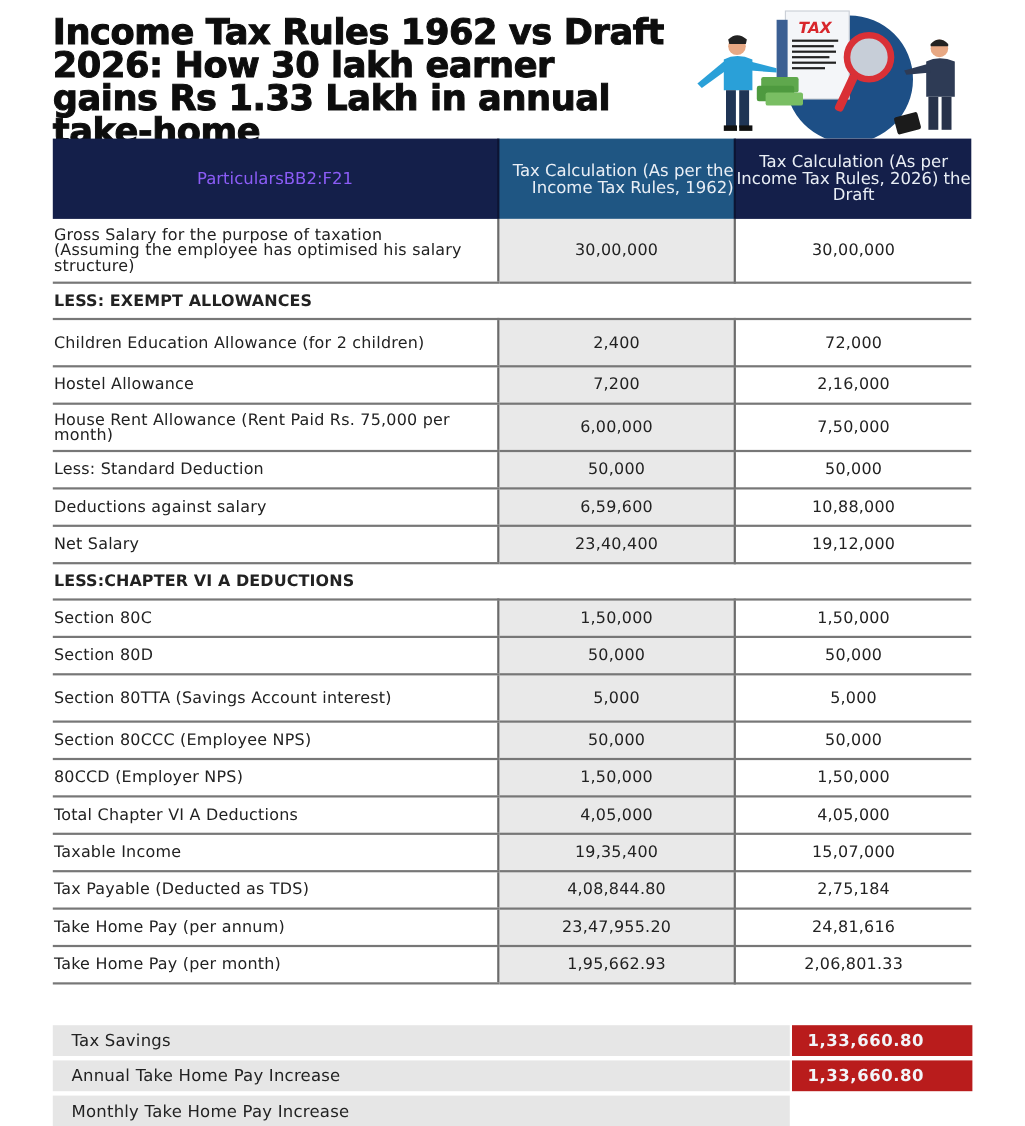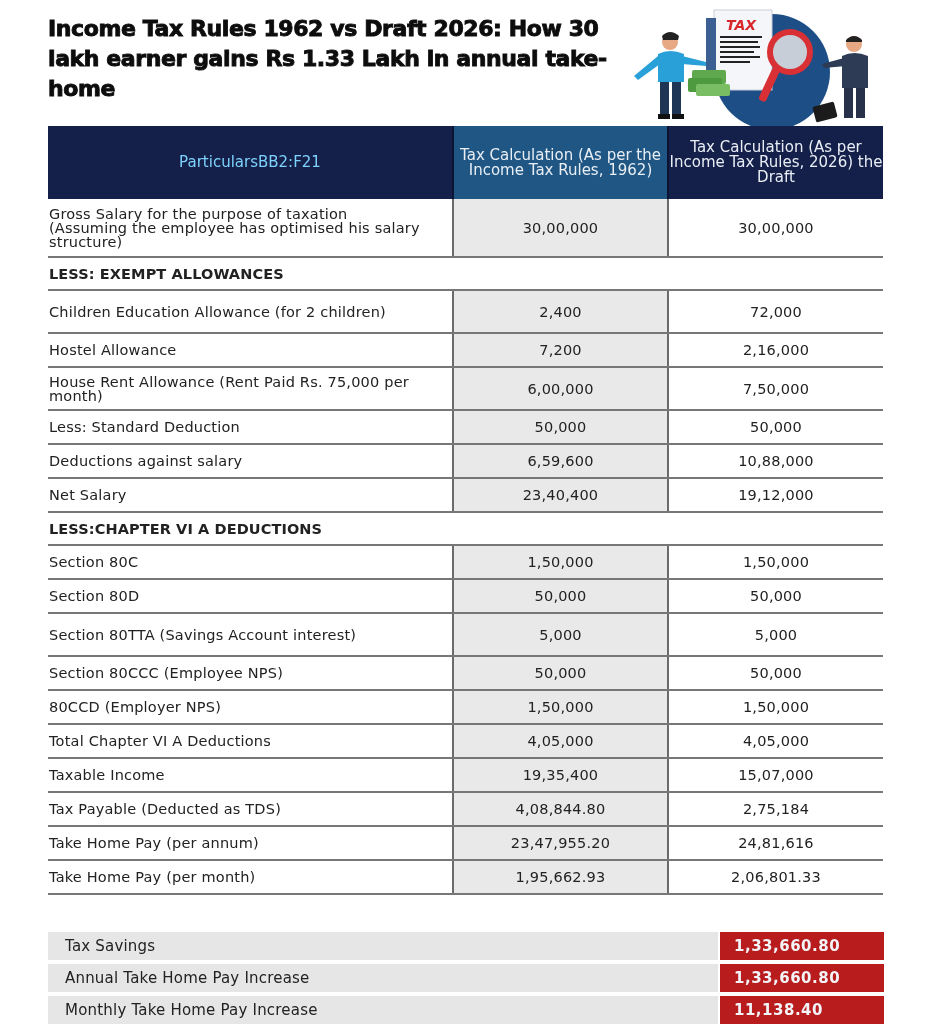--- a/index.html
+++ b/index.html
@@ -2,41 +2,41 @@
 <html><head>
 <meta charset="utf-8">
 <style>
   * { box-sizing: border-box; margin: 0; padding: 0; }
   html, body { width: 932px; height: 1024px; background: #ffffff; overflow: hidden; }
   body { position: relative; font-family: "DejaVu Sans", sans-serif; color: #1a1a1a; }
 
   .title {
     position: absolute; left: 48px; top: 14px; width: 560px;
     font-family: "DejaVu Sans", sans-serif; font-weight: 900;
-    font-size: 22px; line-height: 30px; color: #0d0d0d; letter-spacing: -0.4px;
+    font-size: 32px; line-height: 30px; color: #0d0d0d; letter-spacing: -0.4px;
     -webkit-text-stroke: 0.9px #0d0d0d;
   }
 
   .illus { position: absolute; left: 622px; top: 4px; width: 262px; height: 122px; }
 
   table.tax {
     position: absolute; left: 48px; top: 126px; width: 835px;
     border-collapse: collapse; table-layout: fixed;
     font-family: "DejaVu Sans", sans-serif; font-size: 14.5px; color: #222;
   }
   table.tax col.c0 { width: 405px; }
   table.tax col.c1 { width: 215px; }
   table.tax col.c2 { width: 215px; }
 
   thead th {
     height: 73px; font-weight: normal; color: #e9eef5; font-size: 15px; line-height: 15px;
     text-align: center; vertical-align: middle; background: #141f4a;
   }
-  thead th.c1 { background: #1f5683; border-left: 2px solid #0d1433; border-right: 2px solid #0d1433; }
-  thead th.c0 { color: #7dd3fc; }
+  thead th.c1 { background: #1f5683; border-left: 2px solid #0d1433; border-right: 2px solid #0d1433; text-align: right; }
+  thead th.c0 { color: #8b5cf6; }
 
   tbody td {
     border-bottom: 2px solid #777; vertical-align: middle;
     font-size: 14.5px; line-height: 14px; letter-spacing: 0.2px;
   }
   tbody td.lbl { padding-left: 1px; padding-right: 30px; }
   tbody td.v1 { background: #e9e9e9; text-align: center; border-left: 2px solid #6b6b6b; border-right: 2px solid #6b6b6b; }
   tbody td.v2 { text-align: center; }
   tbody tr.section td { font-weight: bold; font-size: 14.5px; height: 33px; padding-left: 1px; letter-spacing: 0.1px; }
   tbody tr.r1 td { height: 34px; margin-top: 20px; }
@@ -228,15 +228,14 @@
     <div class="srow">
       <div class="slabel">Tax Savings</div>
       <div class="sval">1,33,660.80</div>
     </div>
     <div class="srow">
       <div class="slabel">Annual Take Home Pay Increase</div>
       <div class="sval">1,33,660.80</div>
     </div>
     <div class="srow">
       <div class="slabel">Monthly Take Home Pay Increase</div>
-      <div class="sval">11,138.40</div>
     </div>
   </div>
 
 </body></html>

